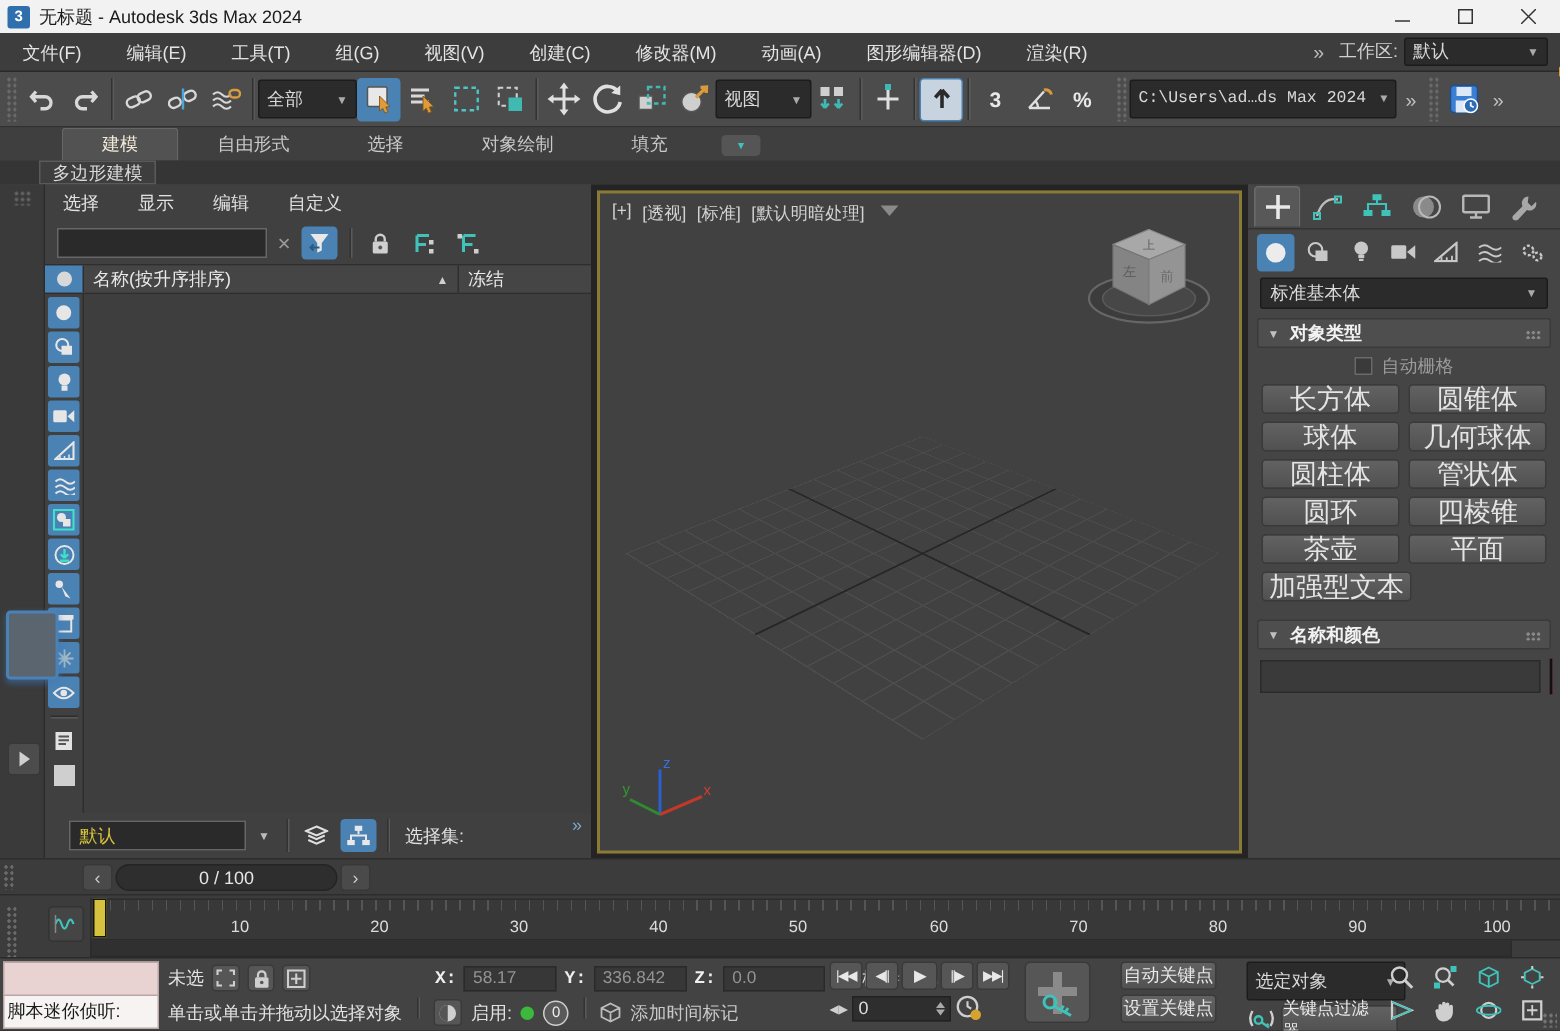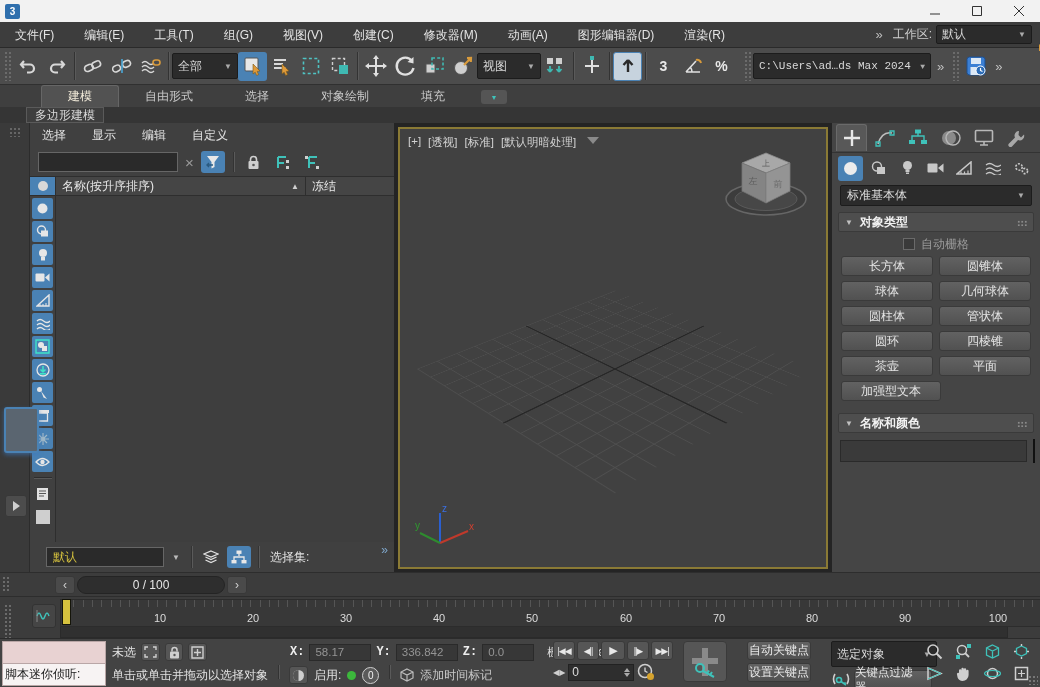--- a/index.html
+++ b/index.html
@@ -107,21 +107,21 @@
   .catbtn.on-blue { background:var(--accent-blue); }
   #cp-dd { margin:2px 8px 6px; height:21px; background:#2b2b2b; border:1px solid #1c1c1c; border-radius:2px; display:flex; align-items:center; padding:0 6px; color:#dcdcdc; }
   #cp-dd .car { margin-left:auto; font-size:8px; color:#aaa; }
   .rollout { margin:0 6px 6px; }
   .rhead { height:20px; background:#4e4e4e; border:1px solid #3a3a3a; border-radius:2px; display:flex; align-items:center; padding:0 6px; gap:7px; font-weight:bold; color:#f2f2f2; position:relative; }
   .rhead .rcar { font-size:8px; color:#c0c0c0; }
   .rhead .rgrip { position:absolute; right:6px; top:7px; width:10px; height:6px; background-image:radial-gradient(#8a8a8a 1px, transparent 1.2px); background-size:3.5px 3.5px; }
   #autogrid-row { display:flex; align-items:center; justify-content:center; gap:6px; height:24px; color:#9a9a9a; }
   #autogrid-cb { width:12px; height:12px; background:#3a3a3a; border:1px solid #6a6a6a; }
   #obj-grid { display:grid; grid-template-columns:92px 92px; gap:5px 6px; justify-content:center; padding-bottom:6px; }
-  .cbtn { height:20px; background:linear-gradient(#626262,#515151); border:1px solid #3a3a3a; border-radius:3px; color:#e4e4e4; display:flex; align-items:center; justify-content:center; font-size:12px; }
+  .cbtn { height:20px; background:linear-gradient(#626262,#515151); border:1px solid #3a3a3a; border-radius:3px; color:#e4e4e4; display:flex; align-items:center; justify-content:center; font-size:18px; }
   .cbtn.single { grid-column:1 / 2; width:100px; }
   #namecolor-row { display:flex; align-items:center; gap:6px; padding:6px 2px 4px; }
   #name-input { flex:1; height:22px; background:#3a3a3a; border:1px solid #2a2a2a; color:#ddd; padding:0 4px; }
   #color-swatch { width:24px; height:24px; background:var(--object-color); border:1px solid #111; }
 
   
   #trackrow { left:0; top:572px; width:1040px; height:24px; background:#3c3c3c; display:flex; align-items:center; border-top:1px solid #2d2d2d; }
   #trackrow .grip { margin-left:2px; }
   .tb-arrow { width:20px; height:18px; background:#4a4a4a; border:1px solid #383838; border-radius:3px; color:#cfcfcf; display:flex; align-items:center; justify-content:center; margin:0 2px; }
   #tb-pill { width:148px; height:18px; background:#2e2e2e; border:1px solid #242424; border-radius:9px; display:flex; align-items:center; justify-content:center; color:#e6e6e6; }
@@ -172,20 +172,21 @@
   .nbtn { display:flex; align-items:center; justify-content:center; border-radius:3px; }
   #corner-grip { position:absolute; right:2px; bottom:2px; width:10px; height:10px; background-image:radial-gradient(#777 1px, transparent 1.2px); background-size:4px 4px; }
 </style>
 </head>
 <body>
 
 <div id="app">
 
   <div id="titlebar" class="abs">
     <div id="appicon">3</div>
+    <span id="wintitle">无标题 - Autodesk 3ds Max 2024</span>
     <div class="grow"></div>
     <div class="winbtn">
       <svg class="ic" width="10" height="10">
           <path d="M0 8 h10" stroke="#333" stroke-width="1"></path>
         </svg>
     </div>
     <div class="winbtn">
       <svg class="ic" width="10" height="10">
           <rect x="0.5" y="0.5" width="9" height="9" fill="none" stroke="#333" stroke-width="1"></rect>
         </svg>
@@ -771,21 +772,21 @@
         <svg class="ic" width="13" height="13" viewBox="0 0 13 13">
             <rect x="1" y="1" width="11" height="11" fill="none" stroke="#cfcfcf" stroke-width="1.4"></rect>
             <path d="M6.5 3 v7 M3 6.5 h7" stroke="#cfcfcf" stroke-width="1.4"></path>
           </svg>
       </div>
       <span class="coord-lab" style="margin-left:78px">X:</span>
       <div class="coord-val" style="width:62px">58.17</div>
       <span class="coord-lab">Y:</span>
       <div class="coord-val" style="width:62px">336.842</div>
       <span class="coord-lab">Z:</span>
-      <div class="coord-val" style="width:52px">0.0</div>
+      <div class="coord-val" style="width:68px">0.0</div>
       <span id="grid-label">栅格 = 10.0</span>
     </div>
 
     <div id="sb-r2">
       <span style="color:#e2e2e2">单击或单击并拖动以选择对象</span>
       <div class="vdiv" style="height:14px;margin:0 4px"></div>
       <div class="chip">
         <svg class="ic" width="13" height="13" viewBox="0 0 13 13">
             <circle cx="6.5" cy="6.5" r="5.5" fill="#cfcfcf"></circle>
             <path d="M6.5 1 A5.5 5.5 0 0 0 6.5 12 Z" fill="#555"></path>

